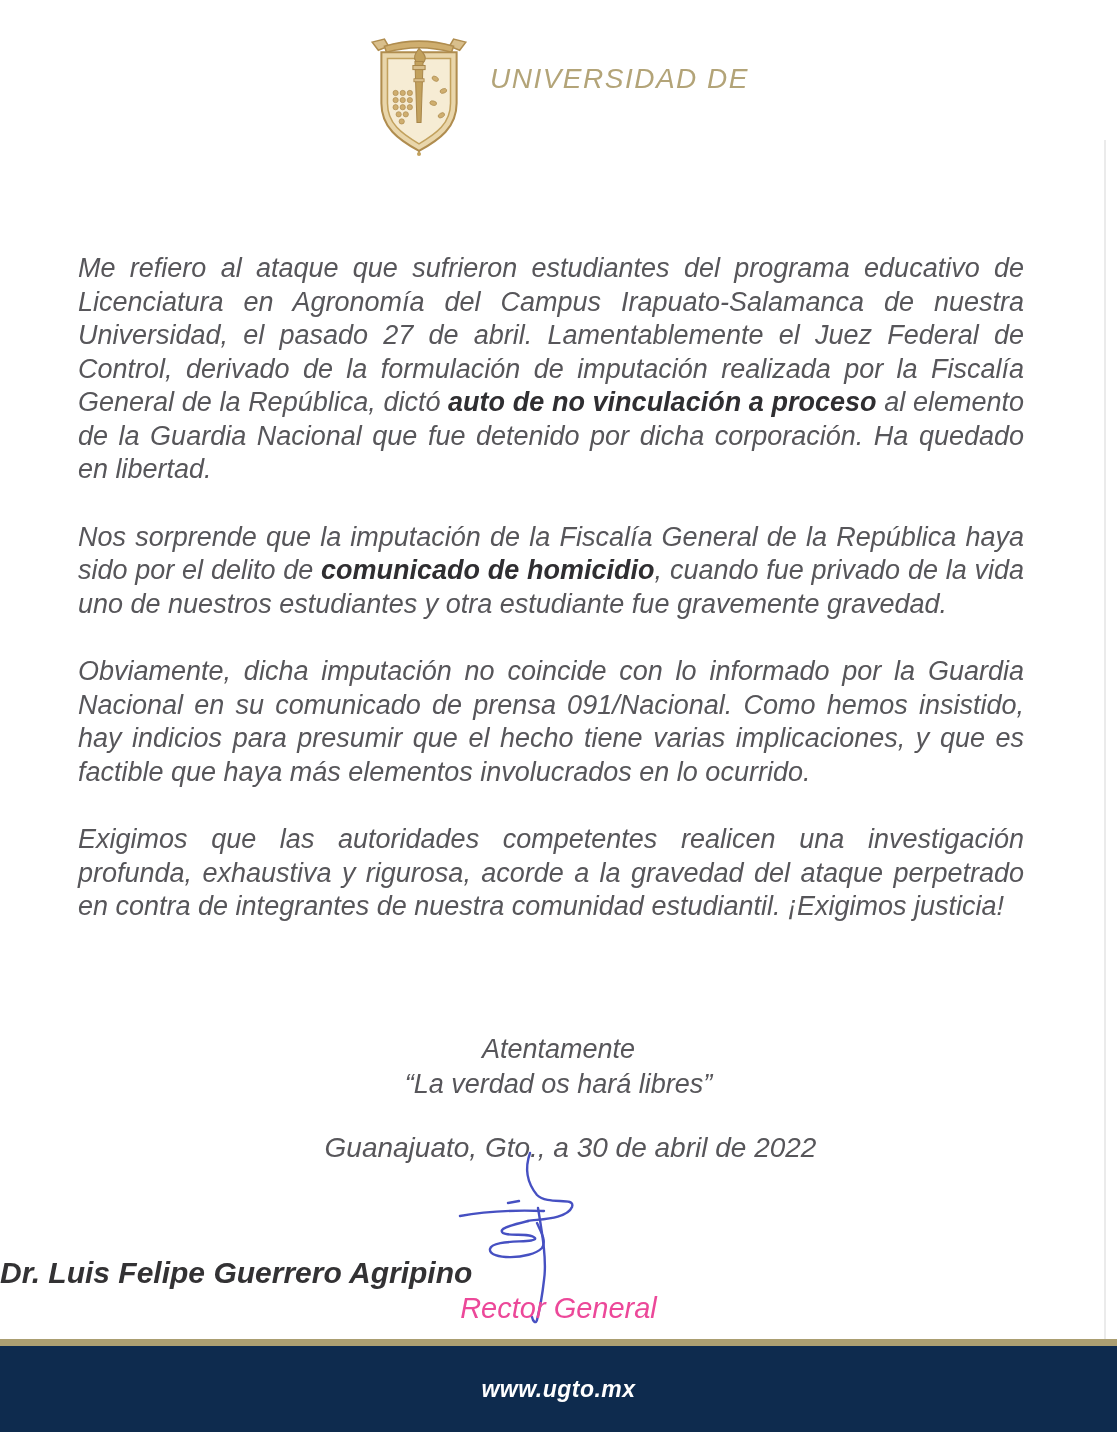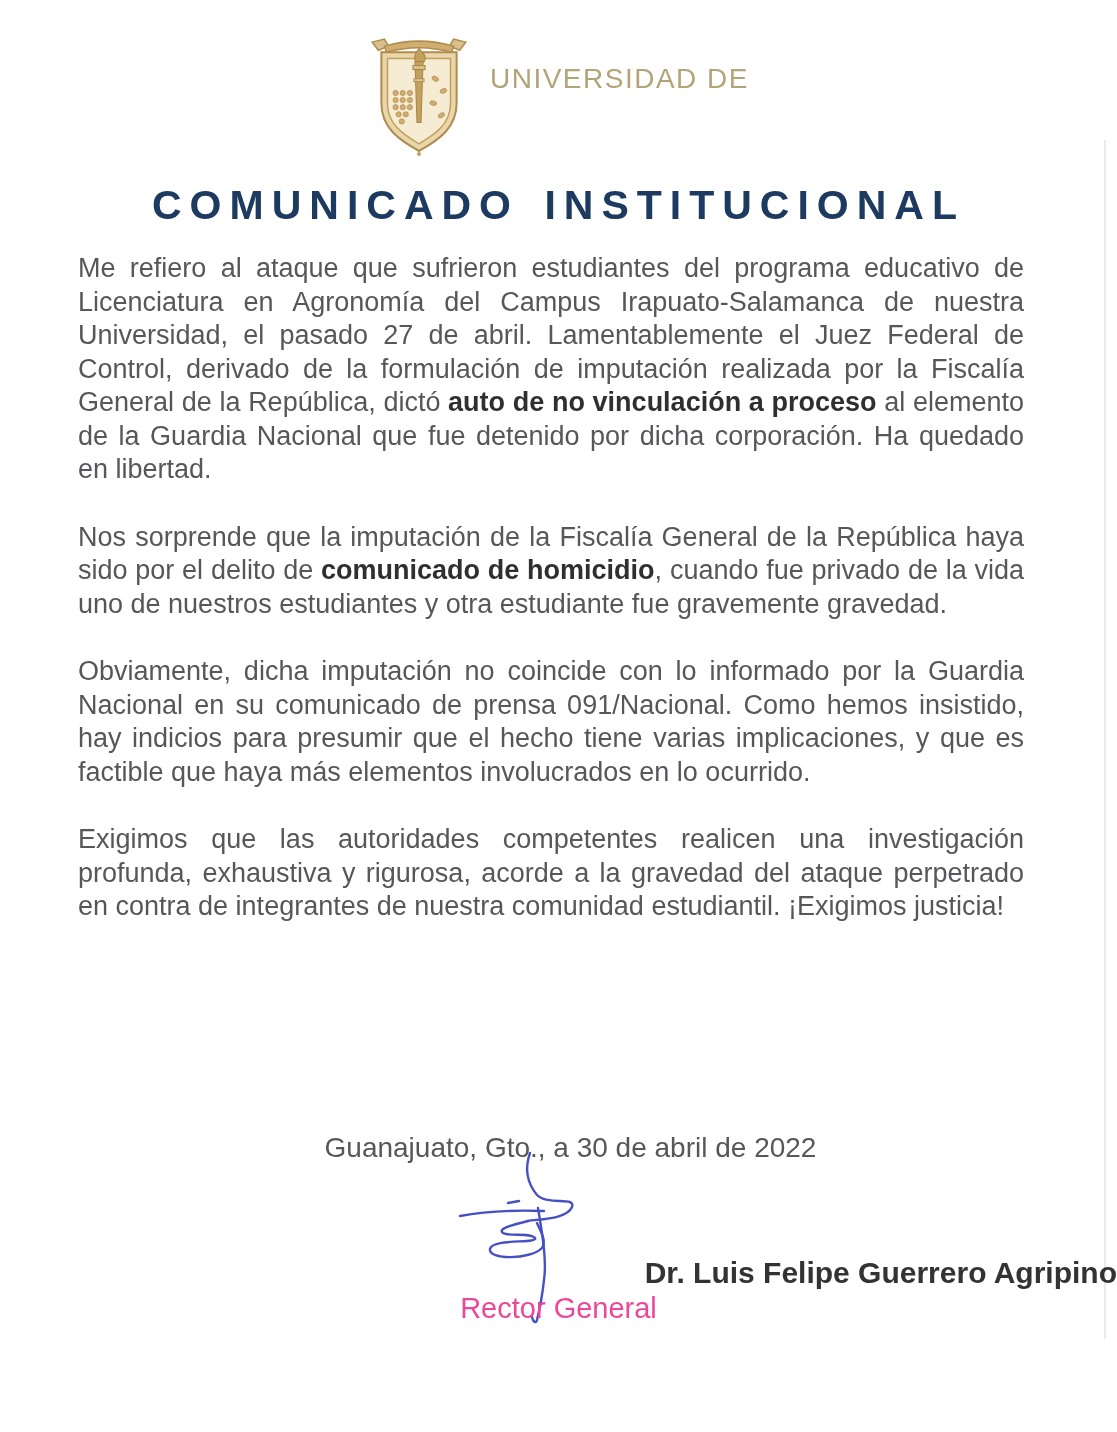--- a/index.html
+++ b/index.html
@@ -3,20 +3,21 @@
 <meta charset="utf-8">
 <style>
   html,body{margin:0;padding:0;background:#ffffff;}
   .page{
     position:relative;
     width:1117px;height:1432px;
     margin:0 auto;
     background:#ffffff;
     overflow:hidden;
     font-family:"Liberation Sans","DejaVu Sans",sans-serif;
+    font-style:italic;
   }
 
   
   .header{
     position:absolute;top:34px;left:0;width:100%;
     display:flex;justify-content:center;align-items:flex-start;gap:20px;
   }
   .crest{width:102px;height:122px;flex:0 0 auto;}
   .wordmark{
     padding-top:28px;
@@ -58,21 +59,21 @@
     font-size:28px;
   }
 
   
   .signature{
     position:absolute;top:1148px;left:452px;
     width:140px;height:185px;
   }
   .signer-name{
     position:absolute;top:1256px;left:0;width:100%;
-    text-align:right;color:#333234;
+    text-align:left;color:#333234;
     font-size:30px;font-weight:700;
   }
   .signer-title{
     position:absolute;top:1292px;left:0;width:100%;
     text-align:center;color:#ec4899;
     font-size:29px;font-weight:400;
   }
 
   
   .footer{
@@ -138,41 +139,50 @@
       </g>
 
       <line x1="50" y1="115" x2="50" y2="118" stroke="#b08d4f" stroke-width="1.5"></line>
       <circle cx="50" cy="118" r="2" fill="#c2a15d"></circle>
     </svg>
     <div class="wordmark">
       <div>UNIVERSIDAD DE</div>
     </div>
   </div>
 
-  <div class="title">COMUNICADO INSTITUCIONAL</div>
 
   <div class="body">
     <p><span>Me refiero al ataque que sufrieron estudiantes del programa educativo de Licenciatura en Agronomía del Campus Irapuato-Salamanca de nuestra Universidad, el pasado 27 de abril. Lamentablemente el Juez Federal de Control, derivado de la formulación de imputación realizada por la Fiscalía General de la República, dictó </span><span class="b">auto de no vinculación a proceso</span><span> al elemento de la Guardia Nacional que fue detenido por dicha corporación. Ha quedado en libertad.</span></p>
     <p><span>Nos sorprende que la imputación de la Fiscalía General de la República haya sido por el delito de </span><span class="b">comunicado de homicidio</span><span>, cuando fue privado de la vida uno de nuestros estudiantes y otra estudiante fue gravemente gravedad.</span></p>
     <p><span>Obviamente, dicha imputación no coincide con lo informado por la Guardia Nacional en su comunicado de prensa 091/Nacional. Como hemos insistido, hay indicios para presumir que el hecho tiene varias implicaciones, y que es factible que haya más elementos involucrados en lo ocurrido.</span></p>
     <p><span>Exigimos que las autoridades competentes realicen una investigación profunda, exhaustiva y rigurosa, acorde a la gravedad del ataque perpetrado en contra de integrantes de nuestra comunidad estudiantil. ¡Exigimos justicia!</span></p>
   </div>
 
+  <div class="closing">
+    <div>Atentamente</div>
+    <div>“La verdad os hará libres”</div>
+  </div>
 
   <div class="dateline">Guanajuato, Gto., a 30 de abril de 2022</div>
 
   <svg class="signature" viewBox="0 0 140 185" aria-hidden="true">
     <g fill="none" stroke="#3742bd" stroke-width="2.4" stroke-linecap="round" opacity="0.92">
       <path d="M78,5 C72,22 76,36 85,47 C96,58 124,48 120,59 C115,71 88,71 76,73"></path>
       <path d="M8,68 C34,63 64,62 92,63"></path>
       <path d="M56,55 l11,-2"></path>
       <path d="M76,73 C56,78 46,81 51,85 C57,89 78,84 83,90 C86,96 40,90 38,101 C36,112 78,112 90,100 C95,93 88,82 85,75"></path>
       <path d="M86,60 C90,84 95,112 92,132 C90,150 88,160 85,172 C84,176 81,174 80,169"></path>
     </g>
   </svg>
 
   <div class="signer-name">Dr. Luis Felipe Guerrero Agripino</div>
   <div class="signer-title">Rector General</div>
 
   <div class="scan-edge"></div>
 
+  <div class="footer">
+    <div class="footer-stripe"></div>
+    <div class="footer-bar">
+      <span class="footer-url">www.ugto.mx</span>
+    </div>
+  </div>
 
 </div>
 
 </body></html>

